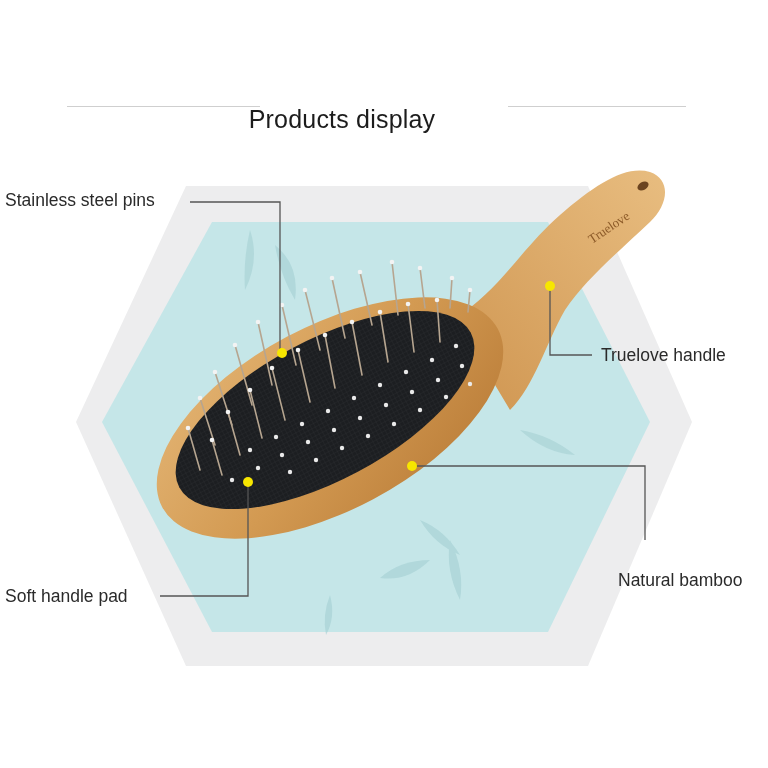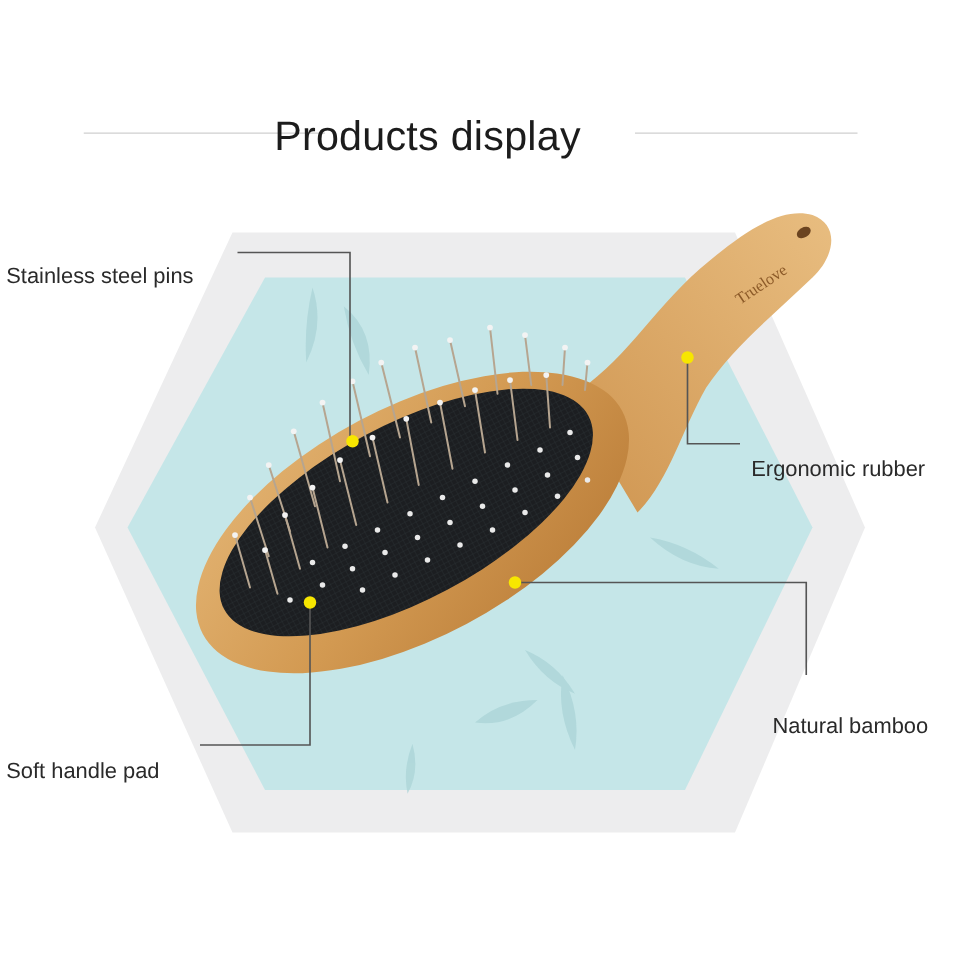--- a/index.html
+++ b/index.html
@@ -1,21 +1,21 @@
 <!DOCTYPE html>
 <html><head>
 <meta charset="utf-8">
 <style>
   html,body{margin:0;padding:0;background:#ffffff;}
   body{width:768px;height:768px;position:relative;overflow:hidden;font-family:"Liberation Sans",sans-serif;color:#222;}
   .title-row{position:absolute;left:0;top:88px;width:768px;height:40px;}
   .title-line{position:absolute;top:18px;height:1px;background:#cfcfcf;}
-  .title-text{position:absolute;left:0;width:684px;top:2px;text-align:center;font-size:33px;color:#1c1c1c;letter-spacing:0.2px;}
+  .title-text{position:absolute;left:0;width:684px;top:17px;text-align:center;font-size:25px;color:#1c1c1c;letter-spacing:0.2px;}
   svg.stage{position:absolute;left:0;top:0;}
-  .label{position:absolute;font-size:17.5px;color:#2a2a2a;white-space:nowrap;margin-top:20px;}
+  .label{position:absolute;font-size:17.5px;color:#2a2a2a;white-space:nowrap;}
 </style>
 </head>
 <body>
 
 <div class="title-row">
   <div class="title-line" style="left:67px;width:193px;"></div>
   <div class="title-text">Products display</div>
   <div class="title-line" style="left:508px;width:178px;"></div>
 </div>
 
@@ -145,15 +145,15 @@
 
   <g fill="#f7e600">
     <circle cx="282" cy="353" r="5"></circle>
     <circle cx="550" cy="286" r="5"></circle>
     <circle cx="412" cy="466" r="5"></circle>
     <circle cx="248" cy="482" r="5"></circle>
   </g>
 </svg>
 
 <div class="label" style="left:5px;top:190px;">Stainless steel pins</div>
-<div class="label" style="left:601px;top:345px;">Ergonomic rubber</div>
-<div class="label" style="left:618px;top:550px;">Natural bamboo</div>
+<div class="label" style="left:601px;top:345px;">Truelove handle</div>
+<div class="label" style="left:618px;top:570px;">Natural bamboo</div>
 <div class="label" style="left:5px;top:586px;">Soft handle pad</div>
 
 </body></html>

